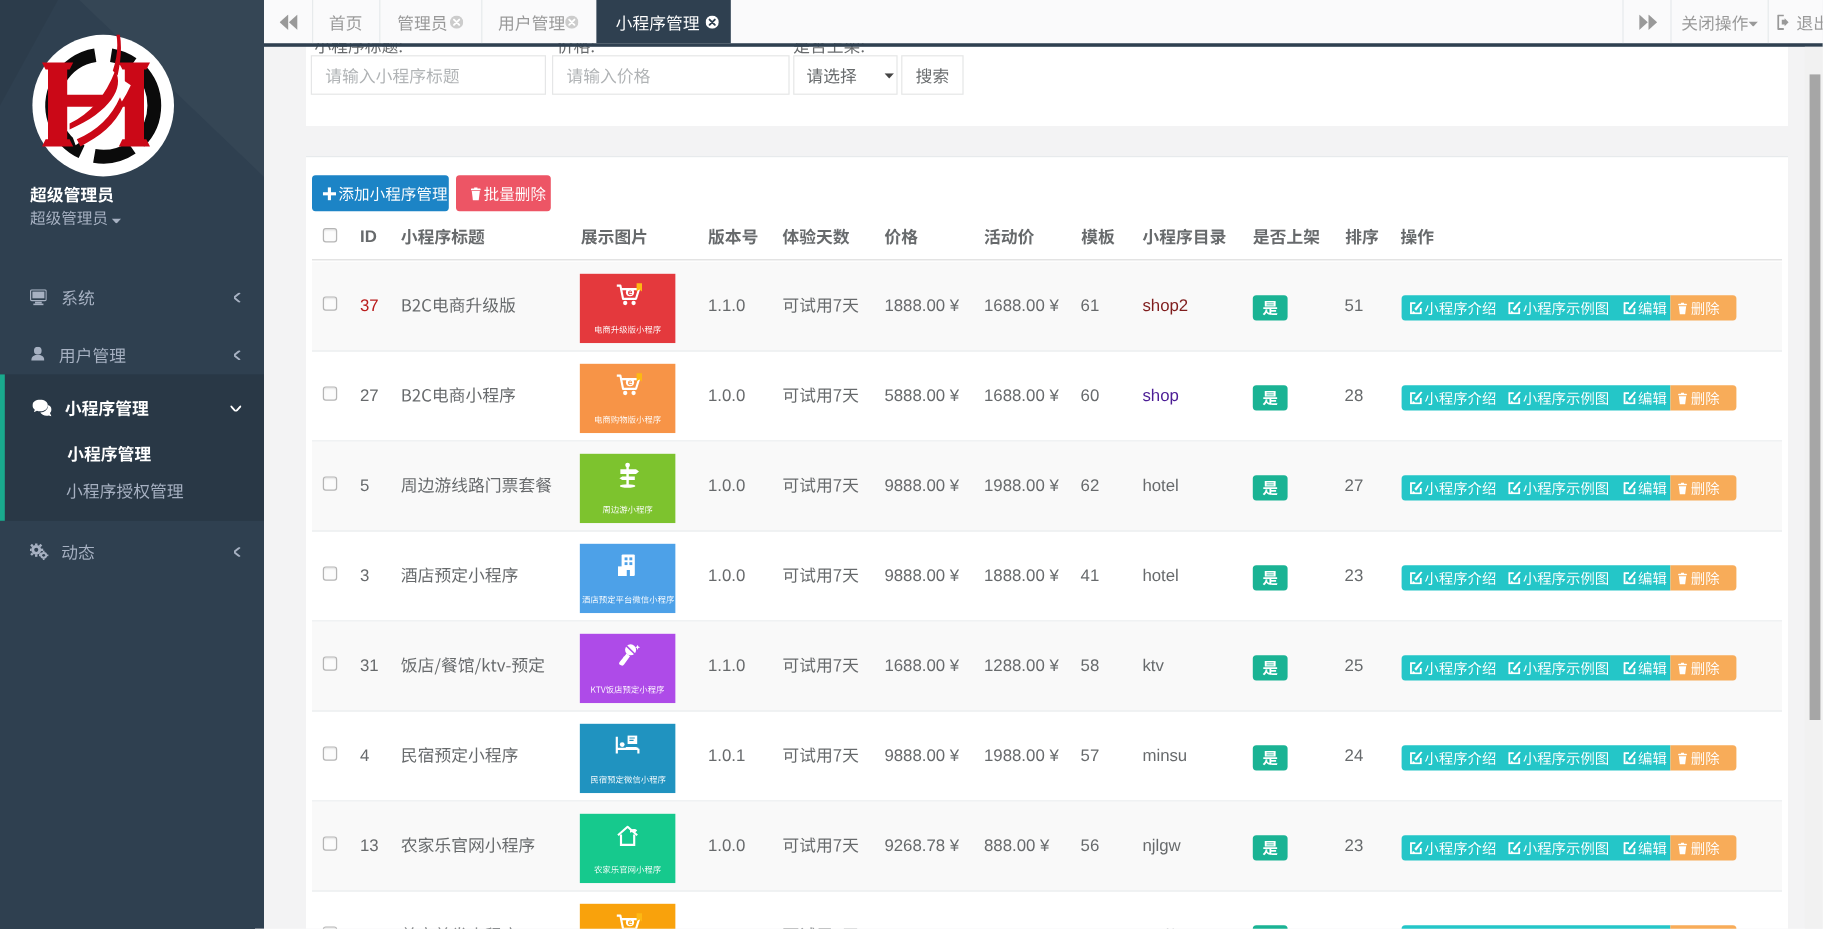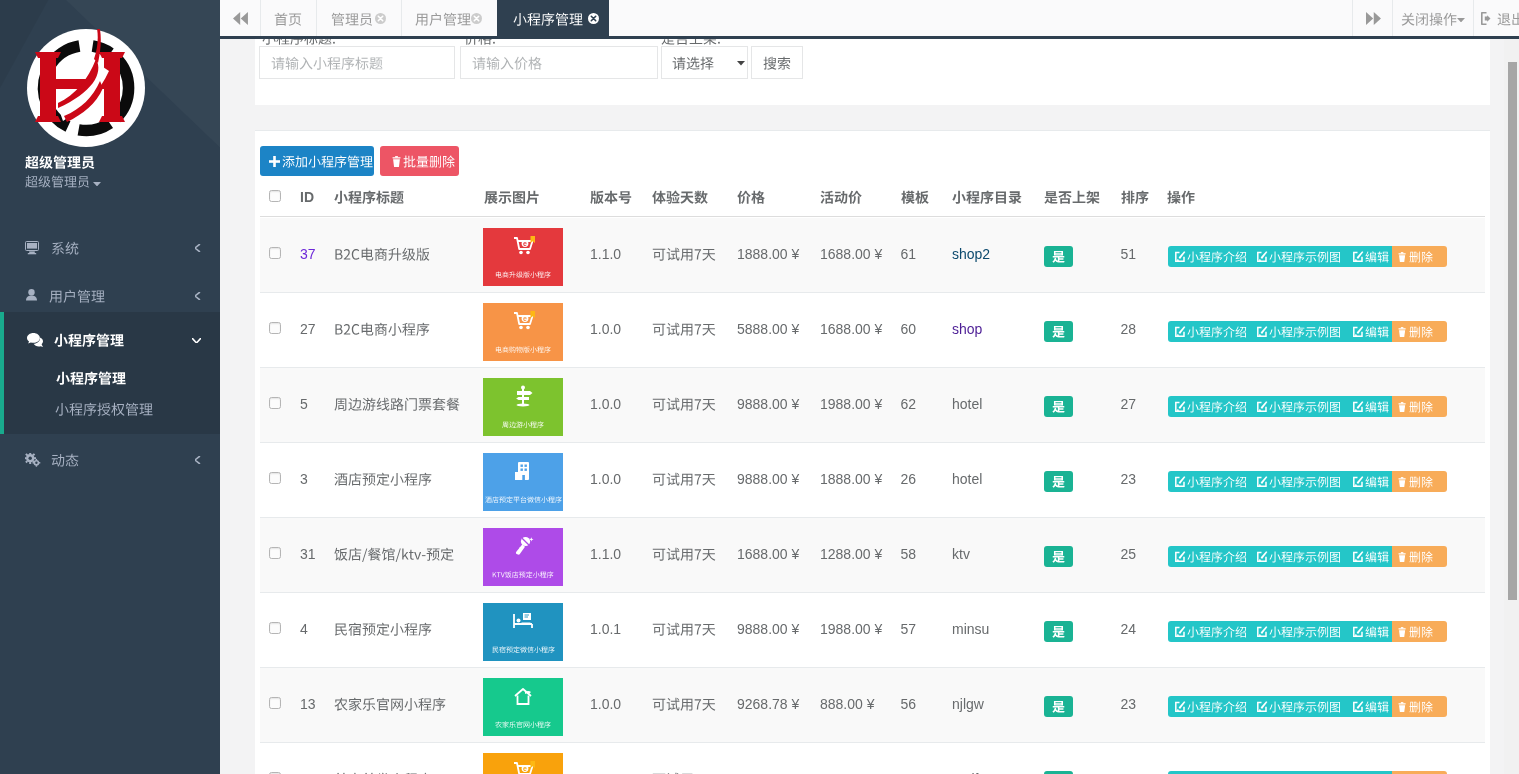--- a/index.html
+++ b/index.html
@@ -449,21 +449,21 @@
       <svg width="28.00" height="20" viewBox="0 0 28.00 20" style="display:block;overflow:visible" fill="#676a6c">
         <use href="#gb64cd" transform="translate(0.00 14.56) scale(0.014000)"></use>
         <use href="#gb4f5c" transform="translate(14.00 14.56) scale(0.014000)"></use>
       </svg>
     </div>
     <div style="position:absolute;left:260px;top:215.5px;width:1225px;height:1px;background:#dddddd;"></div>
     <div style="position:absolute;left:0px;top:0px;width:0px;height:0px;">
       <div style="position:absolute;left:260px;top:218px;width:1225px;height:74px;background:#f9f9f9;"></div>
       <div style="position:absolute;left:260px;top:292px;width:1225px;height:1px;background:#e7eaec;"></div>
       <div style="position:absolute;left:269px;top:247px;width:12px;height:12px;background:#fcfcfc;border:1px solid #b5b5b5;border-radius:2.5px;box-shadow:inset 0 1px 1.5px rgba(0,0,0,0.1);"></div>
-      <div style="position:absolute;left:300px;top:245.5px;height:17px;font:normal 14px/17px 'Liberation Sans',sans-serif;color:#6d28d9;white-space:nowrap;">37</div>
+      <div style="position:absolute;left:300px;top:245.5px;height:17px;font:normal 14px/17px 'Liberation Sans',sans-serif;color:#b91c1c;white-space:nowrap;">37</div>
       <div style="position:absolute;left:333.5px;top:244.76px;">
         <svg width="95.90" height="20" viewBox="0 0 95.90 20" style="display:block;overflow:visible" fill="#676a6c">
           <use href="#gr42" transform="translate(0.00 14.56) scale(0.014000)"></use>
           <use href="#gr32" transform="translate(9.20 14.56) scale(0.014000)"></use>
           <use href="#gr43" transform="translate(16.97 14.56) scale(0.014000)"></use>
           <use href="#gr7535" transform="translate(25.90 14.56) scale(0.014000)"></use>
           <use href="#gr5546" transform="translate(39.90 14.56) scale(0.014000)"></use>
           <use href="#gr5347" transform="translate(53.90 14.56) scale(0.014000)"></use>
           <use href="#gr7ea7" transform="translate(67.90 14.56) scale(0.014000)"></use>
           <use href="#gr7248" transform="translate(81.90 14.56) scale(0.014000)"></use>
@@ -500,21 +500,21 @@
           <use href="#gr53ef" transform="translate(0.00 14.56) scale(0.014000)"></use>
           <use href="#gr8bd5" transform="translate(14.00 14.56) scale(0.014000)"></use>
           <use href="#gr7528" transform="translate(28.00 14.56) scale(0.014000)"></use>
           <use href="#gr37" transform="translate(42.00 14.56) scale(0.014000)"></use>
           <use href="#gr5929" transform="translate(49.77 14.56) scale(0.014000)"></use>
         </svg>
       </div>
       <div style="position:absolute;left:737px;top:245.5px;height:17px;font:normal 14px/17px 'Liberation Sans',sans-serif;color:#676a6c;white-space:nowrap;">1888.00 ¥</div>
       <div style="position:absolute;left:820px;top:245.5px;height:17px;font:normal 14px/17px 'Liberation Sans',sans-serif;color:#676a6c;white-space:nowrap;">1688.00 ¥</div>
       <div style="position:absolute;left:900.5px;top:245.5px;height:17px;font:normal 14px/17px 'Liberation Sans',sans-serif;color:#676a6c;white-space:nowrap;">61</div>
-      <div style="position:absolute;left:952px;top:245.5px;height:17px;font:normal 14px/17px 'Liberation Sans',sans-serif;color:#0c4a6e;white-space:nowrap;">shop2</div>
+      <div style="position:absolute;left:952px;top:245.5px;height:17px;font:normal 14px/17px 'Liberation Sans',sans-serif;color:#7f1d1d;white-space:nowrap;">shop2</div>
       <div style="position:absolute;left:1044px;top:246px;width:29px;height:21px;background:#1ab394;border-radius:3px;"></div>
       <div style="position:absolute;left:1052px;top:247.92px;">
         <svg width="13.00" height="18" viewBox="0 0 13.00 18" style="display:block;overflow:visible" fill="#ffffff">
           <use href="#gb662f" transform="translate(0.00 13.52) scale(0.013000)"></use>
         </svg>
       </div>
       <div style="position:absolute;left:1120.5px;top:245.5px;height:17px;font:normal 14px/17px 'Liberation Sans',sans-serif;color:#676a6c;white-space:nowrap;">51</div>
       <div style="position:absolute;left:1167.5px;top:245.5px;width:224.5px;height:21px;background:#24c6c8;border-radius:3px 0 0 3px;"></div>
       <div style="position:absolute;left:1392px;top:245.5px;width:55px;height:21px;background:#f8ac59;border-radius:0 3px 3px 0;"></div>
       <div style="position:absolute;left:1174px;top:250.5px;width:12px;height:11px;">
@@ -875,21 +875,21 @@
         <svg width="63.77" height="20" viewBox="0 0 63.77 20" style="display:block;overflow:visible" fill="#676a6c">
           <use href="#gr53ef" transform="translate(0.00 14.56) scale(0.014000)"></use>
           <use href="#gr8bd5" transform="translate(14.00 14.56) scale(0.014000)"></use>
           <use href="#gr7528" transform="translate(28.00 14.56) scale(0.014000)"></use>
           <use href="#gr37" transform="translate(42.00 14.56) scale(0.014000)"></use>
           <use href="#gr5929" transform="translate(49.77 14.56) scale(0.014000)"></use>
         </svg>
       </div>
       <div style="position:absolute;left:737px;top:470.5px;height:17px;font:normal 14px/17px 'Liberation Sans',sans-serif;color:#676a6c;white-space:nowrap;">9888.00 ¥</div>
       <div style="position:absolute;left:820px;top:470.5px;height:17px;font:normal 14px/17px 'Liberation Sans',sans-serif;color:#676a6c;white-space:nowrap;">1888.00 ¥</div>
-      <div style="position:absolute;left:900.5px;top:470.5px;height:17px;font:normal 14px/17px 'Liberation Sans',sans-serif;color:#676a6c;white-space:nowrap;">26</div>
+      <div style="position:absolute;left:900.5px;top:470.5px;height:17px;font:normal 14px/17px 'Liberation Sans',sans-serif;color:#676a6c;white-space:nowrap;">41</div>
       <div style="position:absolute;left:952px;top:470.5px;height:17px;font:normal 14px/17px 'Liberation Sans',sans-serif;color:#676a6c;white-space:nowrap;">hotel</div>
       <div style="position:absolute;left:1044px;top:471px;width:29px;height:21px;background:#1ab394;border-radius:3px;"></div>
       <div style="position:absolute;left:1052px;top:472.92px;">
         <svg width="13.00" height="18" viewBox="0 0 13.00 18" style="display:block;overflow:visible" fill="#ffffff">
           <use href="#gb662f" transform="translate(0.00 13.52) scale(0.013000)"></use>
         </svg>
       </div>
       <div style="position:absolute;left:1120.5px;top:470.5px;height:17px;font:normal 14px/17px 'Liberation Sans',sans-serif;color:#676a6c;white-space:nowrap;">23</div>
       <div style="position:absolute;left:1167.5px;top:470.5px;width:224.5px;height:21px;background:#24c6c8;border-radius:3px 0 0 3px;"></div>
       <div style="position:absolute;left:1392px;top:470.5px;width:55px;height:21px;background:#f8ac59;border-radius:0 3px 3px 0;"></div>

